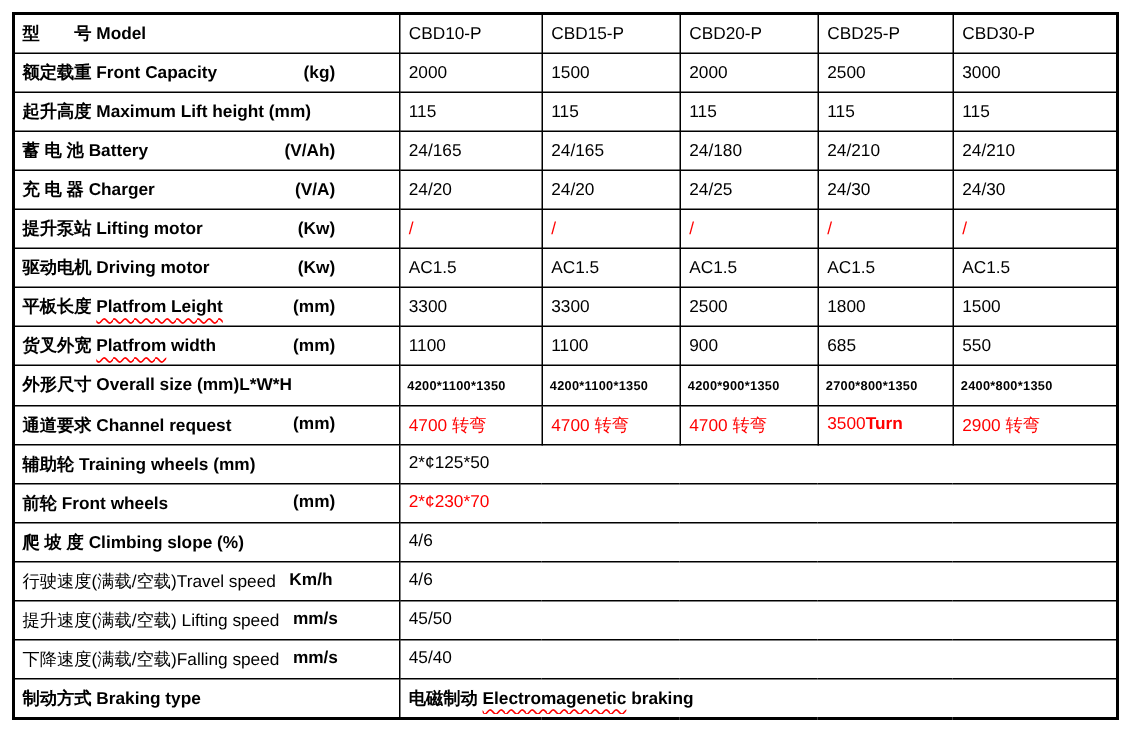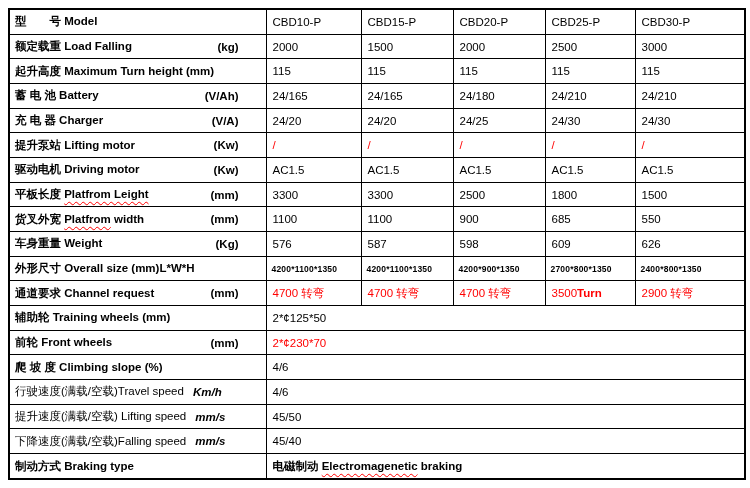--- a/index.html
+++ b/index.html
@@ -13,22 +13,22 @@
     border-collapse:collapse;table-layout:fixed;
     border:2px solid #000;
   }
   td{
     border:1px solid #000;padding:0;overflow:hidden;white-space:nowrap;
     height:22.5px;vertical-align:middle;color:#000;
   }
   td.lbl{font-weight:bold;font-size:11.5px;}
   td.lbl .cf{display:flex;justify-content:space-between;align-items:center;padding-left:5px;}
   td.lbl .cf.inline{justify-content:flex-start;}
-  td.lbl .cf.inline .u{margin-left:9px;margin-right:1px;font-style:italic;}
-  .u{font-weight:bold;margin-right:27px;}
+  td.lbl .cf.inline .u{margin-left:9px;margin-right:1px;}
+  .u{font-weight:bold;margin-right:42px;}
   td.lbl.reg .t{font-weight:normal;}
   td.val{font-size:11.5px;padding-left:6px;}
   td.val.small{font-size:8.5px;font-weight:bold;padding-left:5px;letter-spacing:0.2px;}
   td.val.red{color:#ff0000;}
   .seg-red{color:#ff0000;}
   .seg-bold{font-weight:bold;}
   td.val.vb{font-weight:bold;margin-top:24px;}
   .wavy{
     text-decoration-line:underline;
     text-decoration-style:wavy;
@@ -58,34 +58,34 @@
         </td>
         <td class="val">CBD10-P</td>
         <td class="val">CBD15-P</td>
         <td class="val">CBD20-P</td>
         <td class="val">CBD25-P</td>
         <td class="val">CBD30-P</td>
       </tr>
       <tr>
         <td class="lbl">
           <div class="cf">
-            <span class="t"><span>额定载重 Load Falling</span></span>
+            <span class="t"><span>额定载重 Front Capacity</span></span>
             <span class="u">(kg)</span>
           </div>
         </td>
         <td class="val">2000</td>
         <td class="val">1500</td>
         <td class="val">2000</td>
         <td class="val">2500</td>
         <td class="val">3000</td>
       </tr>
       <tr>
         <td class="lbl">
           <div class="cf">
-            <span class="t"><span>起升高度 Maximum Turn height (mm)</span></span>
+            <span class="t"><span>起升高度 Maximum Lift height (mm)</span></span>
           </div>
         </td>
         <td class="val">115</td>
         <td class="val">115</td>
         <td class="val">115</td>
         <td class="val">115</td>
         <td class="val">115</td>
       </tr>
       <tr>
         <td class="lbl">
@@ -161,33 +161,20 @@
         </td>
         <td class="val">1100</td>
         <td class="val">1100</td>
         <td class="val">900</td>
         <td class="val">685</td>
         <td class="val">550</td>
       </tr>
       <tr>
         <td class="lbl">
           <div class="cf">
-            <span class="t"><span>车身重量 Weight</span></span>
-            <span class="u">(Kg)</span>
-          </div>
-        </td>
-        <td class="val">576</td>
-        <td class="val">587</td>
-        <td class="val">598</td>
-        <td class="val">609</td>
-        <td class="val">626</td>
-      </tr>
-      <tr>
-        <td class="lbl">
-          <div class="cf">
             <span class="t"><span>外形尺寸 Overall size (mm)L*W*H</span></span>
           </div>
         </td>
         <td class="val small">4200*1100*1350</td>
         <td class="val small">4200*1100*1350</td>
         <td class="val small">4200*900*1350</td>
         <td class="val small">2700*800*1350</td>
         <td class="val small">2400*800*1350</td>
       </tr>
       <tr>

